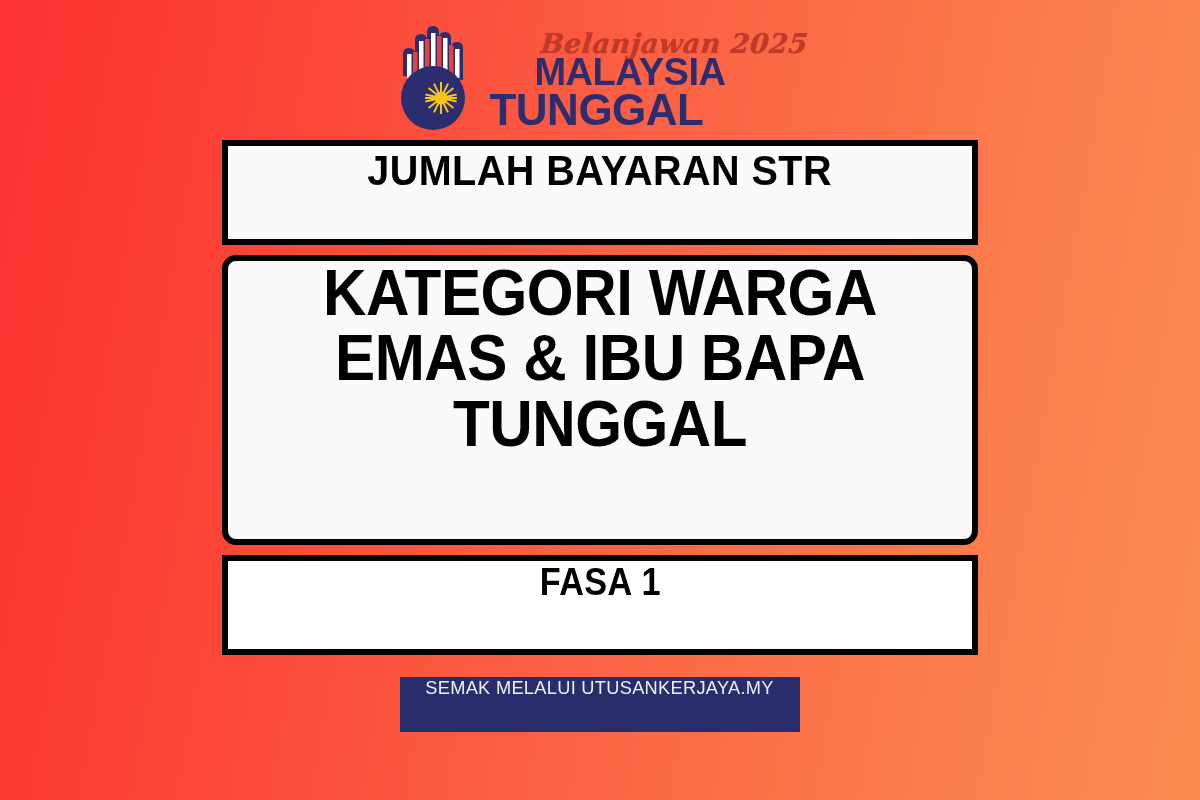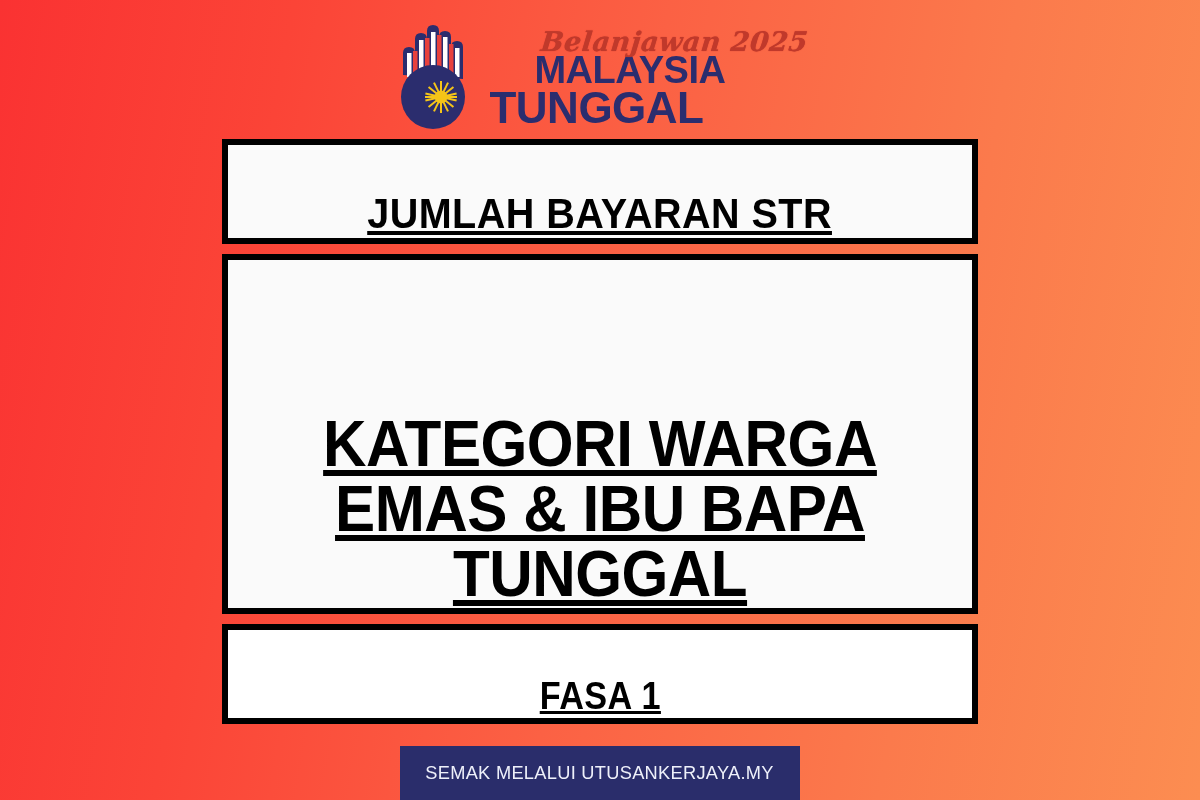--- a/index.html
+++ b/index.html
@@ -63,27 +63,26 @@
     width:756px;
     margin-top:6px;
     display:flex;
     flex-direction:column;
     gap:10px;
   }
   .panel {
     border:6px solid #000000;
     background:#fafafa;
     display:flex;
-    align-items:flex-end;
+    align-items:flex-start;
     justify-content:center;
     text-align:center;
-    text-decoration:underline;
   }
   .panel-top    { height:105px; }
-  .panel-main   { height:360px; }
+  .panel-main   { height:290px;border-radius:14px; }
   .panel-bottom { height:100px; background:#ffffff; }
 
   .t-top {
     font-size:43px;
     font-weight:700;
     color:#000;
     letter-spacing:0.5px;
     transform:scaleX(0.92);
   }
   .t-main {
@@ -103,21 +102,21 @@
     transform:scaleX(0.9);
   }
 
   
   .footer-banner {
     margin-top:22px;
     width:400px;
     height:55px;
     background:#2a2d6b;
     display:flex;
-    align-items:center;
+    align-items:flex-start;
     justify-content:center;
   }
   .footer-text {
     color:#eef0fa;
     font-size:19px;
     font-weight:400;
     letter-spacing:0.3px;
     transform:scaleX(0.96);
   }
 </style>

